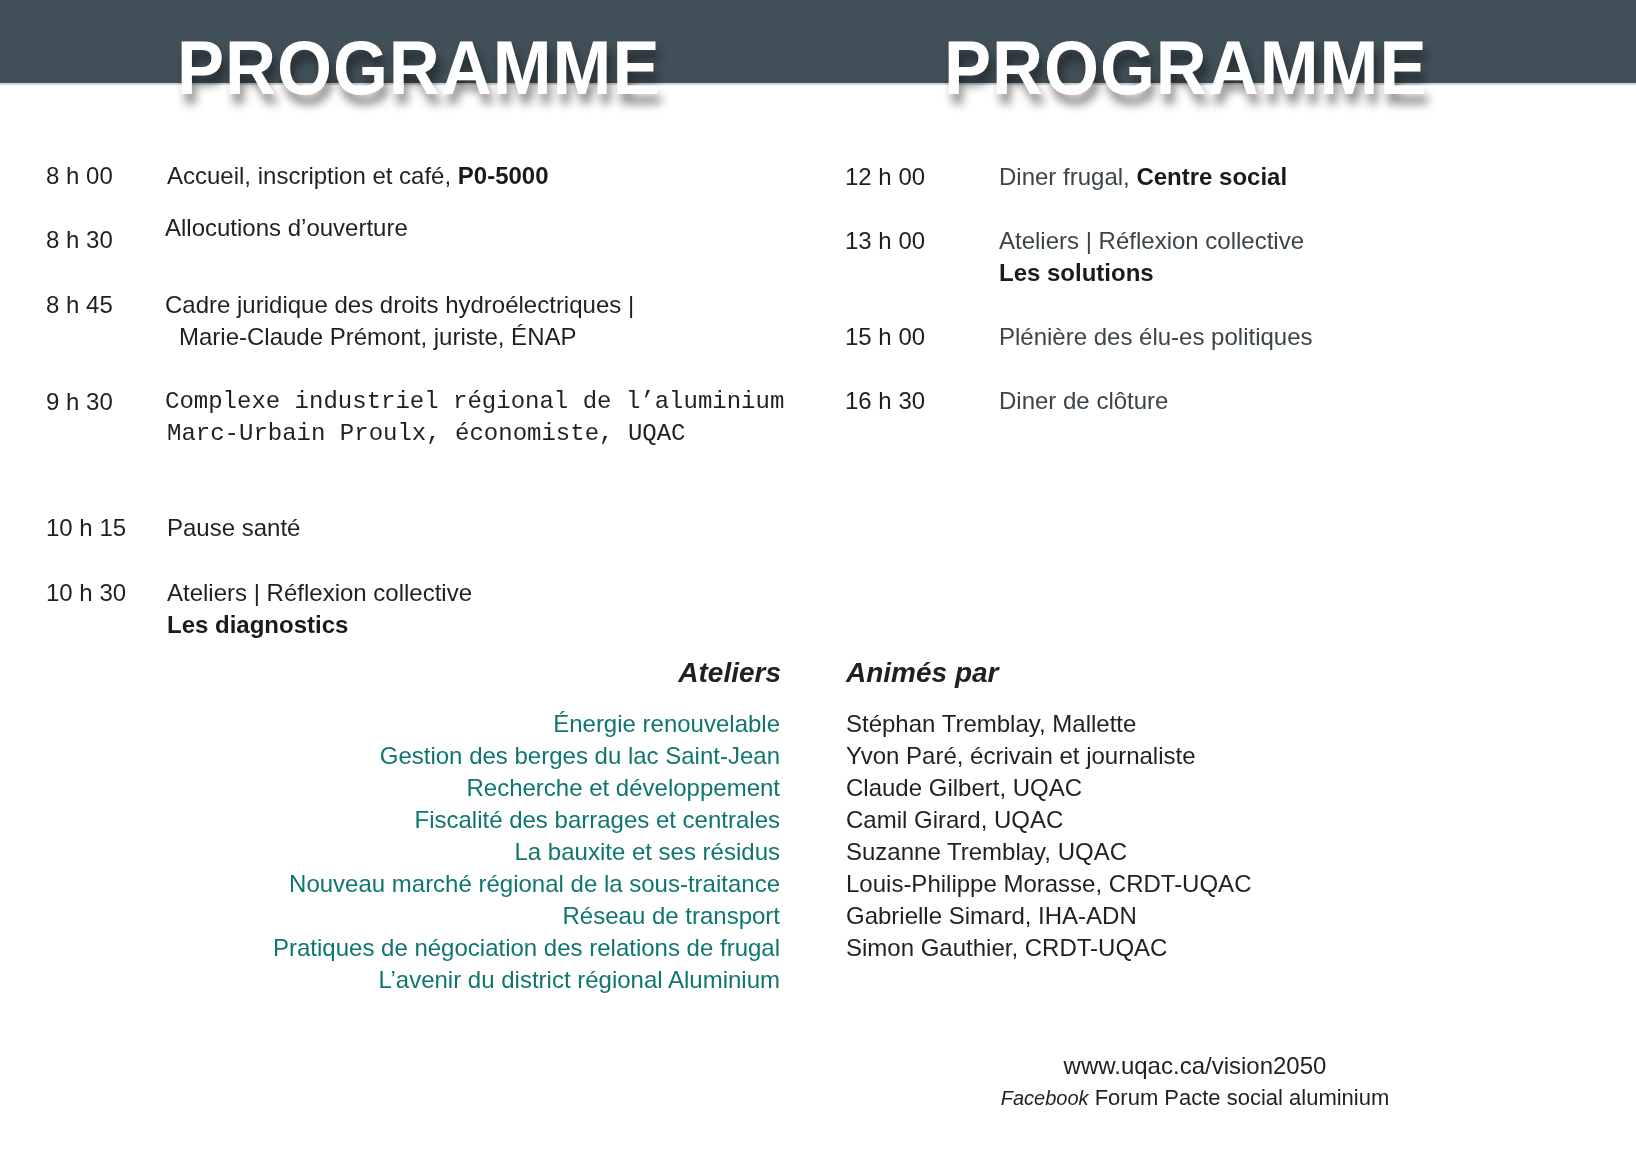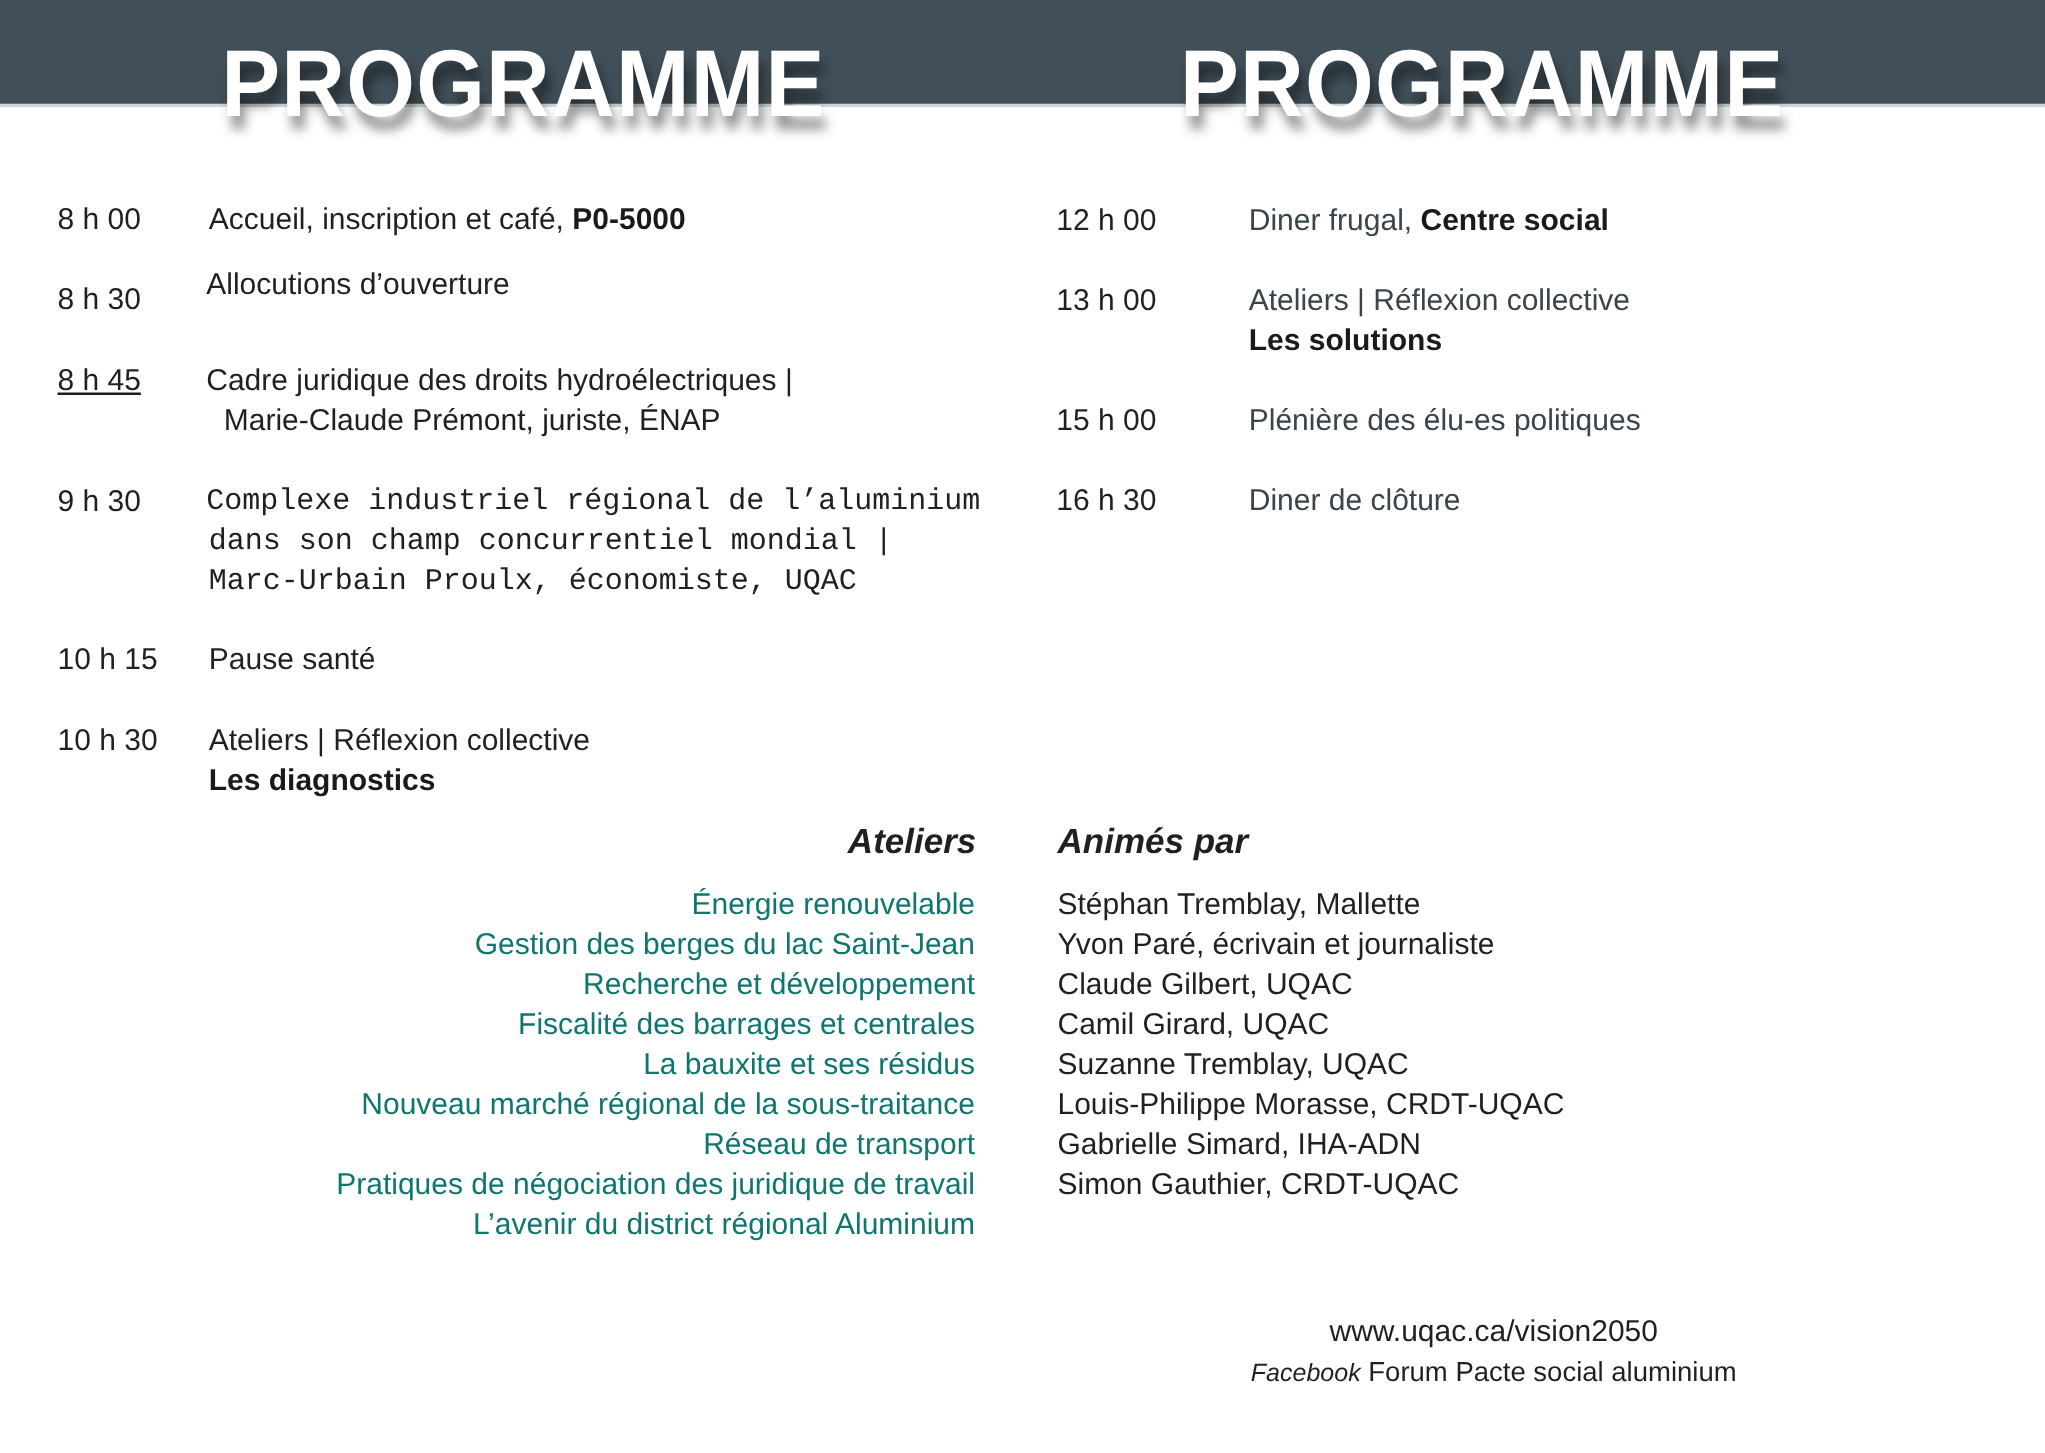--- a/index.html
+++ b/index.html
@@ -60,30 +60,29 @@
   <div class="time" style="left:46px; top:160px;">8 h 00</div>
   <div class="desc" style="left:167px; top:160px;">
     <span>Accueil, inscription et café, </span><span class="bold">P0-5000</span>
   </div>
 
   <div class="time" style="left:46px; top:224px;">8 h 30</div>
   <div class="desc" style="left:165px; top:212px;">
     <span>Allocutions d’ouverture</span>
   </div>
 
-  <div class="time" style="left:46px; top:289px;text-decoration:underline;">8 h 45</div>
+  <div class="time" style="left:46px; top:289px;">8 h 45</div>
   <div class="desc" style="left:165px; top:289px;">
     <span class="line">Cadre juridique des droits hydroélectriques  |</span>
     <span class="line" style="padding-left:2px;margin-left:12px;">Marie-Claude Prémont, juriste, ÉNAP</span>
   </div>
 
   <div class="time" style="left:46px; top:386px;">9 h 30</div>
   <div class="desc" style="left:165px; top:386px;font-family:Liberation Mono, monospace;">
     <span class="line">Complexe industriel régional de l’aluminium</span>
-    <span class="line" style="padding-left:2px;">dans son champ concurrentiel mondial  |</span>
     <span class="line" style="padding-left:2px;">Marc-Urbain Proulx, économiste, UQAC</span>
   </div>
 
   <div class="time" style="left:46px; top:512px;">10 h 15</div>
   <div class="desc" style="left:167px; top:512px;">
     <span>Pause santé</span>
   </div>
 
   <div class="time" style="left:46px; top:577px;">10 h 30</div>
   <div class="desc" style="left:167px; top:577px;">
@@ -119,21 +118,21 @@
 <div class="col-head" style="left:846px;">Animés par</div>
 
 <div class="workshops">
   <div>Énergie renouvelable</div>
   <div>Gestion des berges du lac Saint-Jean</div>
   <div>Recherche et développement</div>
   <div>Fiscalité des barrages et centrales</div>
   <div>La bauxite et ses résidus</div>
   <div>Nouveau marché régional de la sous-traitance</div>
   <div>Réseau de transport</div>
-  <div>Pratiques de négociation des juridique de travail</div>
+  <div>Pratiques de négociation des relations de frugal</div>
   <div>L’avenir du district régional Aluminium</div>
 </div>
 
 <div class="leaders">
   <div>Stéphan Tremblay, Mallette</div>
   <div>Yvon Paré, écrivain et journaliste</div>
   <div>Claude Gilbert, UQAC</div>
   <div>Camil Girard, UQAC</div>
   <div>Suzanne Tremblay, UQAC</div>
   <div>Louis-Philippe Morasse, CRDT-UQAC</div>

